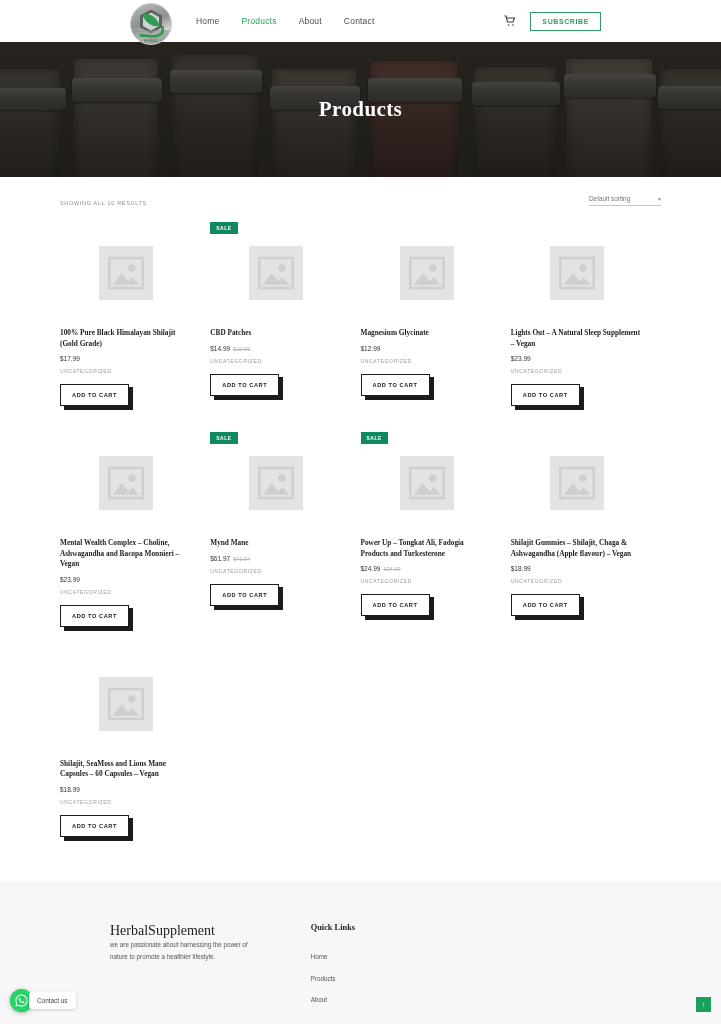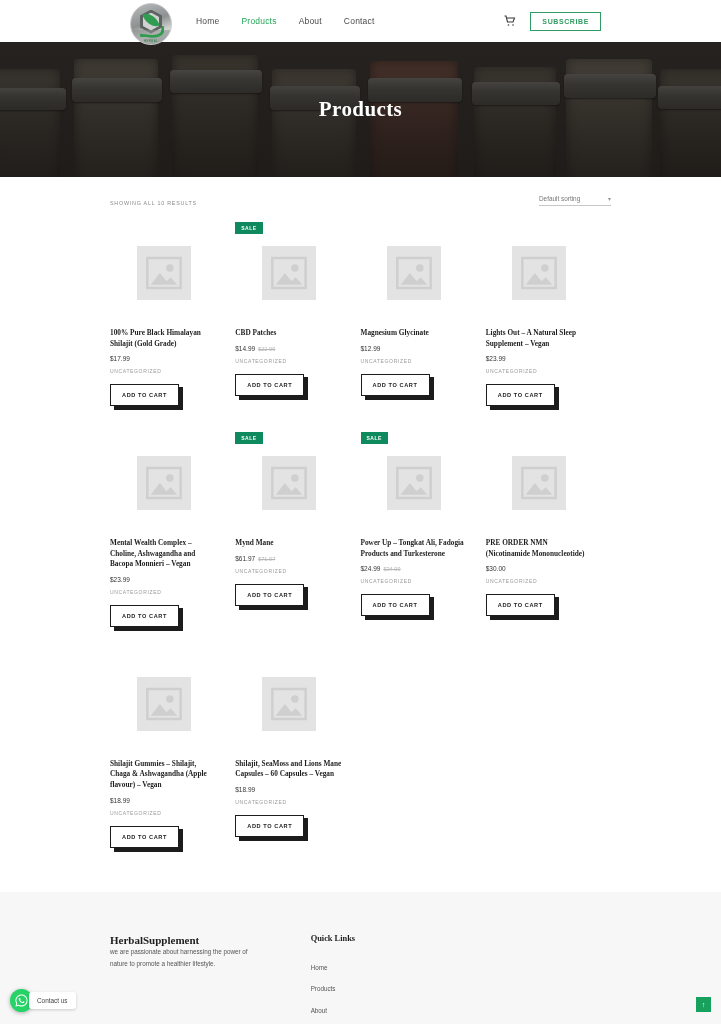--- a/index.html
+++ b/index.html
@@ -129,21 +129,21 @@
     text-align: center;
     color: #ffffff;
     font-family: "Liberation Serif", serif;
     font-weight: bold;
     font-size: 21px;
     line-height: 135px;
     letter-spacing: .4px;
   }
 
   
-  .shop-wrap { padding: 0 110px; background: #fff; }
+  .shop-wrap { padding: 0 60px; background: #fff; }
   .shop-bar {
     display: flex;
     align-items: flex-end;
     justify-content: space-between;
     padding: 18px 0 6px 0;
   }
   .result-count {
     font-size: 5.4px;
     letter-spacing: .75px;
     color: #8b8b8b;
@@ -247,22 +247,22 @@
   .footer {
     background: #f7f7f7;
     padding: 42px 110px 34px 110px;
     margin-top: 22px;
     display: grid;
     grid-template-columns: 1.45fr 1.25fr 1fr;
     column-gap: 20px;
   }
   .f-brand {
     font-family: "Liberation Serif", serif;
-    font-weight: bold;
-    font-size: 11px;
+    font-weight: normal;
+    font-size: 14px;
     color: #1d1d1d;
     margin-bottom: 0;
   }
   .f-about { font-size: 6.3px; line-height: 1.95; color: #555; max-width: 150px; }
   .f-head {
     font-family: "Liberation Serif", serif;
     font-weight: bold;
     font-size: 8.4px;
     color: #1d1d1d;
     margin-bottom: 13px;
@@ -497,37 +497,20 @@
         </div>
       </div>
       <div class="p-title">Power Up – Tongkat Ali, Fadogia Products and Turkesterone</div>
       <div class="p-price"><span>$24.99</span><span class="old">$34.99</span></div>
       <div class="p-cat">UNCATEGORIZED</div>
       <span class="atc-wrap">
         <button class="atc">ADD TO CART</button>
       </span>
     </div>
 
-    <div class="product">
-      <div class="thumb">
-        <div class="ph-box">
-          <svg viewBox="0 0 48 48">
-              <rect x="4" y="6" width="40" height="36" fill="none" stroke="#cfcfcf" stroke-width="3"></rect>
-              <circle cx="31" cy="18" r="4.5" fill="#cfcfcf"></circle>
-              <path d="M8 38l11-14 8 10 5-5 8 9z" fill="#cfcfcf"></path>
-            </svg>
-        </div>
-      </div>
-      <div class="p-title">PRE ORDER NMN (Nicotinamide Mononucleotide)</div>
-      <div class="p-price"><span>$30.00</span></div>
-      <div class="p-cat">UNCATEGORIZED</div>
-      <span class="atc-wrap">
-        <button class="atc">ADD TO CART</button>
-      </span>
-    </div>
 
     <div class="product">
       <div class="thumb">
         <div class="ph-box">
           <svg viewBox="0 0 48 48">
               <rect x="4" y="6" width="40" height="36" fill="none" stroke="#cfcfcf" stroke-width="3"></rect>
               <circle cx="31" cy="18" r="4.5" fill="#cfcfcf"></circle>
               <path d="M8 38l11-14 8 10 5-5 8 9z" fill="#cfcfcf"></path>
             </svg>
         </div>

